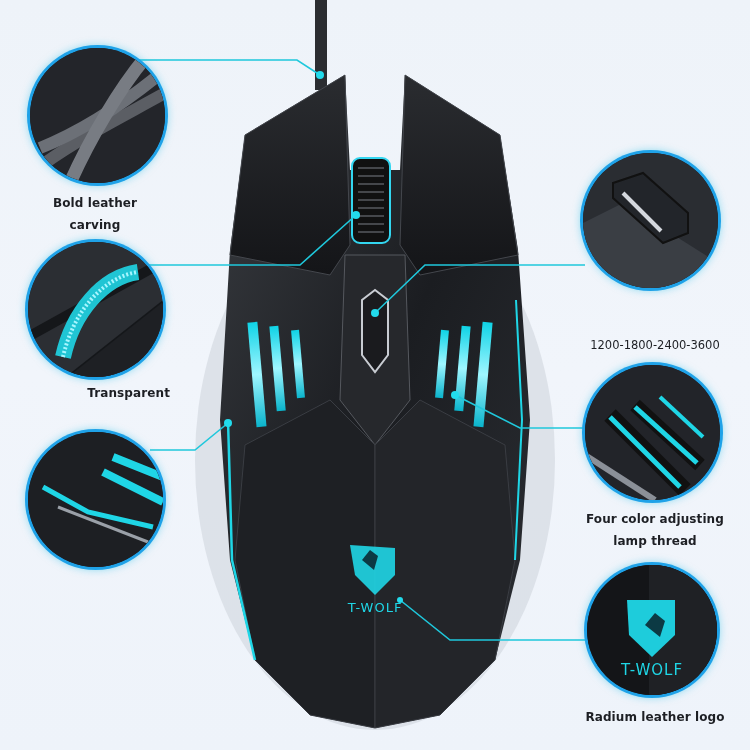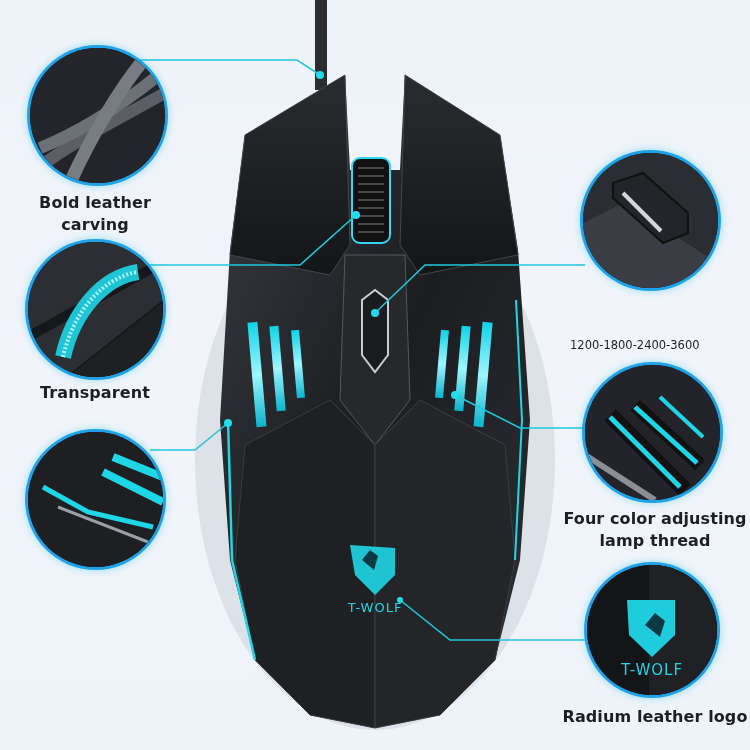--- a/index.html
+++ b/index.html
@@ -8,24 +8,24 @@
     background: linear-gradient(180deg, #eef3f9 0%, #f1f5fb 50%, #eef3fa 100%);
     font-family: "DejaVu Sans", sans-serif;
   }
   .stage { position:absolute; inset:0; }
   .callout {
     position:absolute; border-radius:50%; overflow:hidden;
     background:#202226;
     box-shadow: 0 0 0 3px #1fa2e8, 0 0 8px 2px rgba(31,190,230,0.55);
   }
   .label {
-    position:absolute; color:#1d1f24; font-weight:bold; font-size:16px;
+    position:absolute; color:#1d1f24; font-weight:bold; font-size:12px;
     line-height:22px; text-align:center; letter-spacing:0.1px;
   }
-  .sublabel { position:absolute; color:#1d1f24; font-size:11.5px; }
+  .sublabel { position:absolute; color:#1d1f24; font-size:11.5px; text-align:center; }
   svg { display:block; }
   .lead { position:absolute; left:0; top:0; pointer-events:none; }
 </style>
 </head>
 <body>
 
 <div class="stage">
 
   <svg class="lead" width="750" height="750">
     <defs>
@@ -129,21 +129,21 @@
   <div class="callout" style="left:28px; top:242px; width:135px; height:135px;">
     <svg width="135" height="135">
       <rect width="135" height="135" fill="#2b2e33"></rect>
       <path d="M0,95 L135,20" stroke="#15171a" stroke-width="10"></path>
       <path d="M40,135 L135,60" stroke="#15171a" stroke-width="3"></path>
       <path d="M135,60 L135,135 L40,135 Z" fill="#1e2024"></path>
       <path d="M35,115 C45,70 75,35 110,30" stroke="#1fd6e6" stroke-width="16" fill="none" opacity="0.9"></path>
       <path d="M35,115 C45,70 75,35 110,30" stroke="#a7f6ff" stroke-width="4" fill="none" stroke-dasharray="2 2"></path>
     </svg>
   </div>
-  <div class="label" style="left:20px; top:382px; width:150px;">
+  <div class="label" style="left:20px; top:382px; width:150px;text-align:right;">
     <div>Transparent</div>
   </div>
 
   <div class="callout" style="left:28px; top:432px; width:135px; height:135px;">
     <svg width="135" height="135">
       <rect width="135" height="135" fill="#1d1f23"></rect>
       <path d="M85,25 L135,45" stroke="#1fd6e6" stroke-width="8"></path>
       <path d="M75,40 L135,70" stroke="#1fd6e6" stroke-width="8"></path>
       <path d="M15,55 L60,80 L125,95" stroke="#1fd6e6" stroke-width="5" fill="none"></path>
       <path d="M30,75 L120,110" stroke="#9aa0a8" stroke-width="3"></path>

